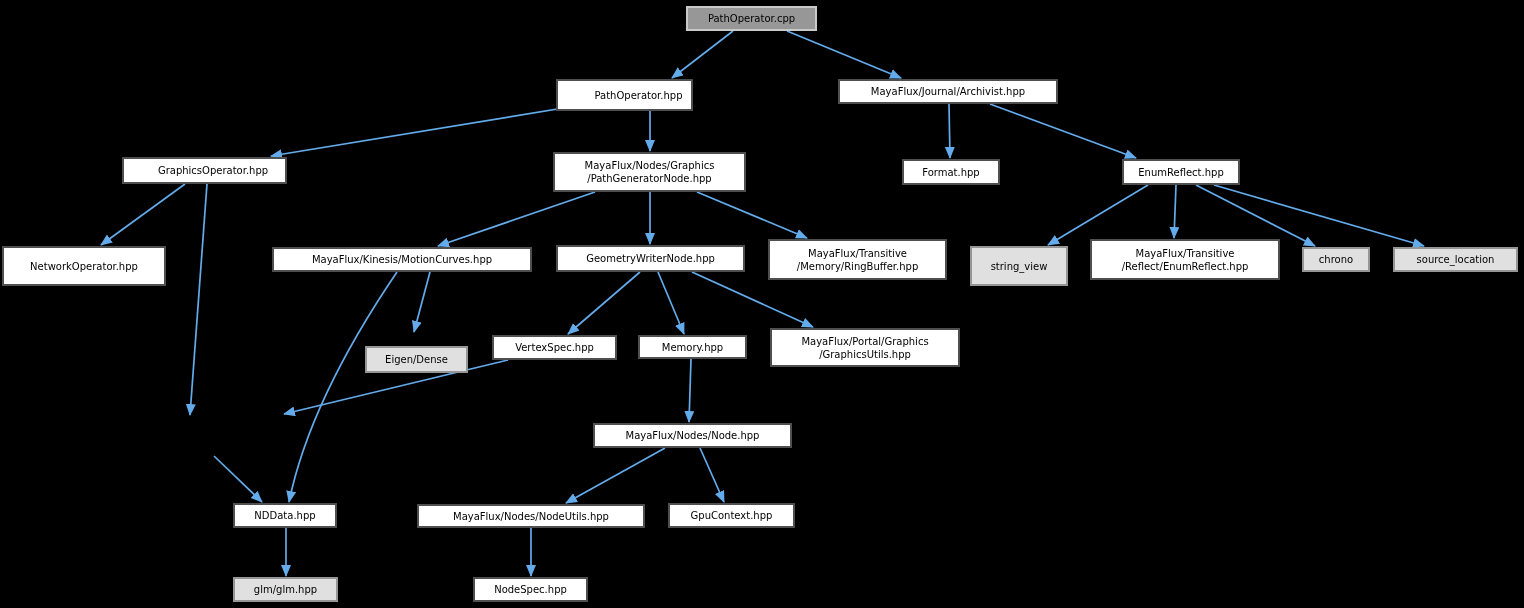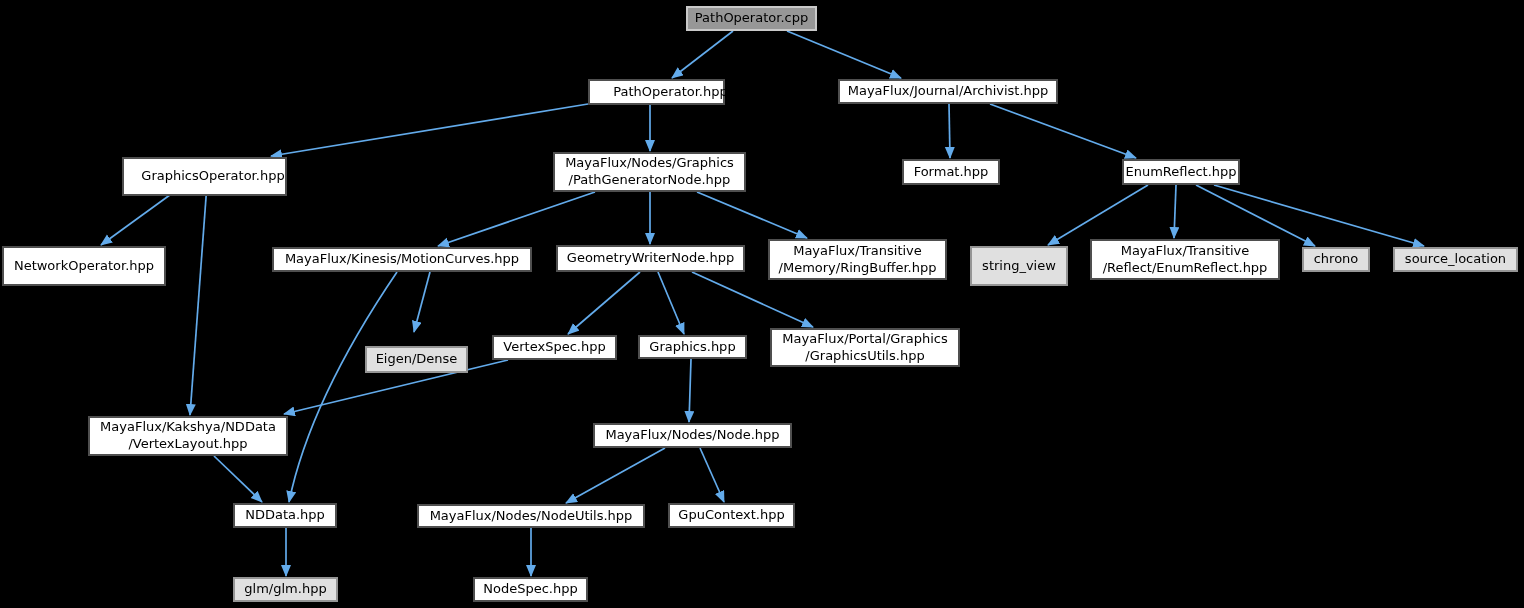--- a/index.html
+++ b/index.html
@@ -14,21 +14,21 @@
     position:relative;width:1524px;height:608px;overflow:hidden;
     background:var(--bg);
     font-family:"DejaVu Sans","Liberation Sans",sans-serif;
   }
   #stage svg{position:absolute;left:0;top:0;}
   .edge{fill:none;stroke:var(--edge);stroke-width:1.7px;}
   .node{
     position:absolute;display:flex;flex-direction:column;
     align-items:center;justify-content:center;
     box-sizing:border-box;white-space:nowrap;
-    font-size:13px;line-height:1.3;color:#000;text-align:center;
+    font-size:10px;line-height:1.3;color:#000;text-align:center;
   }
   .node.internal{background:var(--internal-fill);border:2px solid var(--internal-border);}
   .node.external{background:var(--external-fill);border:2px solid var(--external-border);}
   .node.main{background:var(--main-fill);border:2px solid var(--main-border);}
 </style>
 </head>
 <body>
 
 <div id="stage" style="width: 1524px; height: 608px;">
     <svg width="1524" height="608">
@@ -61,27 +61,27 @@
       <path d="M691,359 L689,422" class="edge" marker-end="url(#arrow)"></path>
       <path d="M214,456 L262,502" class="edge" marker-end="url(#arrow)"></path>
       <path d="M665,448 L566,503" class="edge" marker-end="url(#arrow)"></path>
       <path d="M700,448 L724,502" class="edge" marker-end="url(#arrow)"></path>
       <path d="M286,528 L286,576" class="edge" marker-end="url(#arrow)"></path>
       <path d="M531,528 L531,576" class="edge" marker-end="url(#arrow)"></path>
     </svg>
     <div class="node main" style="left: 686px; top: 6px; width: 131px; height: 25px;">
       <span>PathOperator.cpp</span>
     </div>
-    <div class="node internal" style="left: 588px; top: 79px; width: 137px; height: 26px; padding-left: 28px;">
+    <div class="node internal" style="left: 556px; top: 79px; width: 137px; height: 32px; padding-left: 28px;">
       <span>PathOperator.hpp</span>
     </div>
     <div class="node internal" style="left: 838px; top: 79px; width: 220px; height: 25px;">
       <span>MayaFlux/Journal/Archivist.hpp</span>
     </div>
-    <div class="node internal" style="left: 122px; top: 157px; width: 165px; height: 39px; padding-left: 17px;">
+    <div class="node internal" style="left: 122px; top: 157px; width: 165px; height: 27px; padding-left: 17px;">
       <span>GraphicsOperator.hpp</span>
     </div>
     <div class="node internal" style="left: 553px; top: 152px; width: 193px; height: 40px;">
       <span>MayaFlux/Nodes/Graphics</span>
       <span>/PathGeneratorNode.hpp</span>
     </div>
     <div class="node internal" style="left: 902px; top: 159px; width: 98px; height: 26px;">
       <span>Format.hpp</span>
     </div>
     <div class="node internal" style="left: 1122px; top: 159px; width: 118px; height: 26px;">
@@ -113,29 +113,25 @@
     <div class="node external" style="left: 1393px; top: 247px; width: 125px; height: 25px;">
       <span>source_location</span>
     </div>
     <div class="node external" style="left: 365px; top: 346px; width: 103px; height: 27px;">
       <span>Eigen/Dense</span>
     </div>
     <div class="node internal" style="left: 492px; top: 335px; width: 125px; height: 25px;">
       <span>VertexSpec.hpp</span>
     </div>
     <div class="node internal" style="left: 638px; top: 335px; width: 109px; height: 24px;">
-      <span>Graphics.hpp</span>
+      <span>Memory.hpp</span>
     </div>
     <div class="node internal" style="left: 770px; top: 328px; width: 190px; height: 39px;">
       <span>MayaFlux/Portal/Graphics</span>
       <span>/GraphicsUtils.hpp</span>
-    </div>
-    <div class="node internal" style="left: 88px; top: 416px; width: 200px; height: 40px;">
-      <span>MayaFlux/Kakshya/NDData</span>
-      <span>/VertexLayout.hpp</span>
     </div>
     <div class="node internal" style="left: 593px; top: 423px; width: 199px; height: 25px;">
       <span>MayaFlux/Nodes/Node.hpp</span>
     </div>
     <div class="node internal" style="left: 233px; top: 503px; width: 104px; height: 25px;">
       <span>NDData.hpp</span>
     </div>
     <div class="node internal" style="left: 417px; top: 504px; width: 228px; height: 24px;">
       <span>MayaFlux/Nodes/NodeUtils.hpp</span>
     </div>

